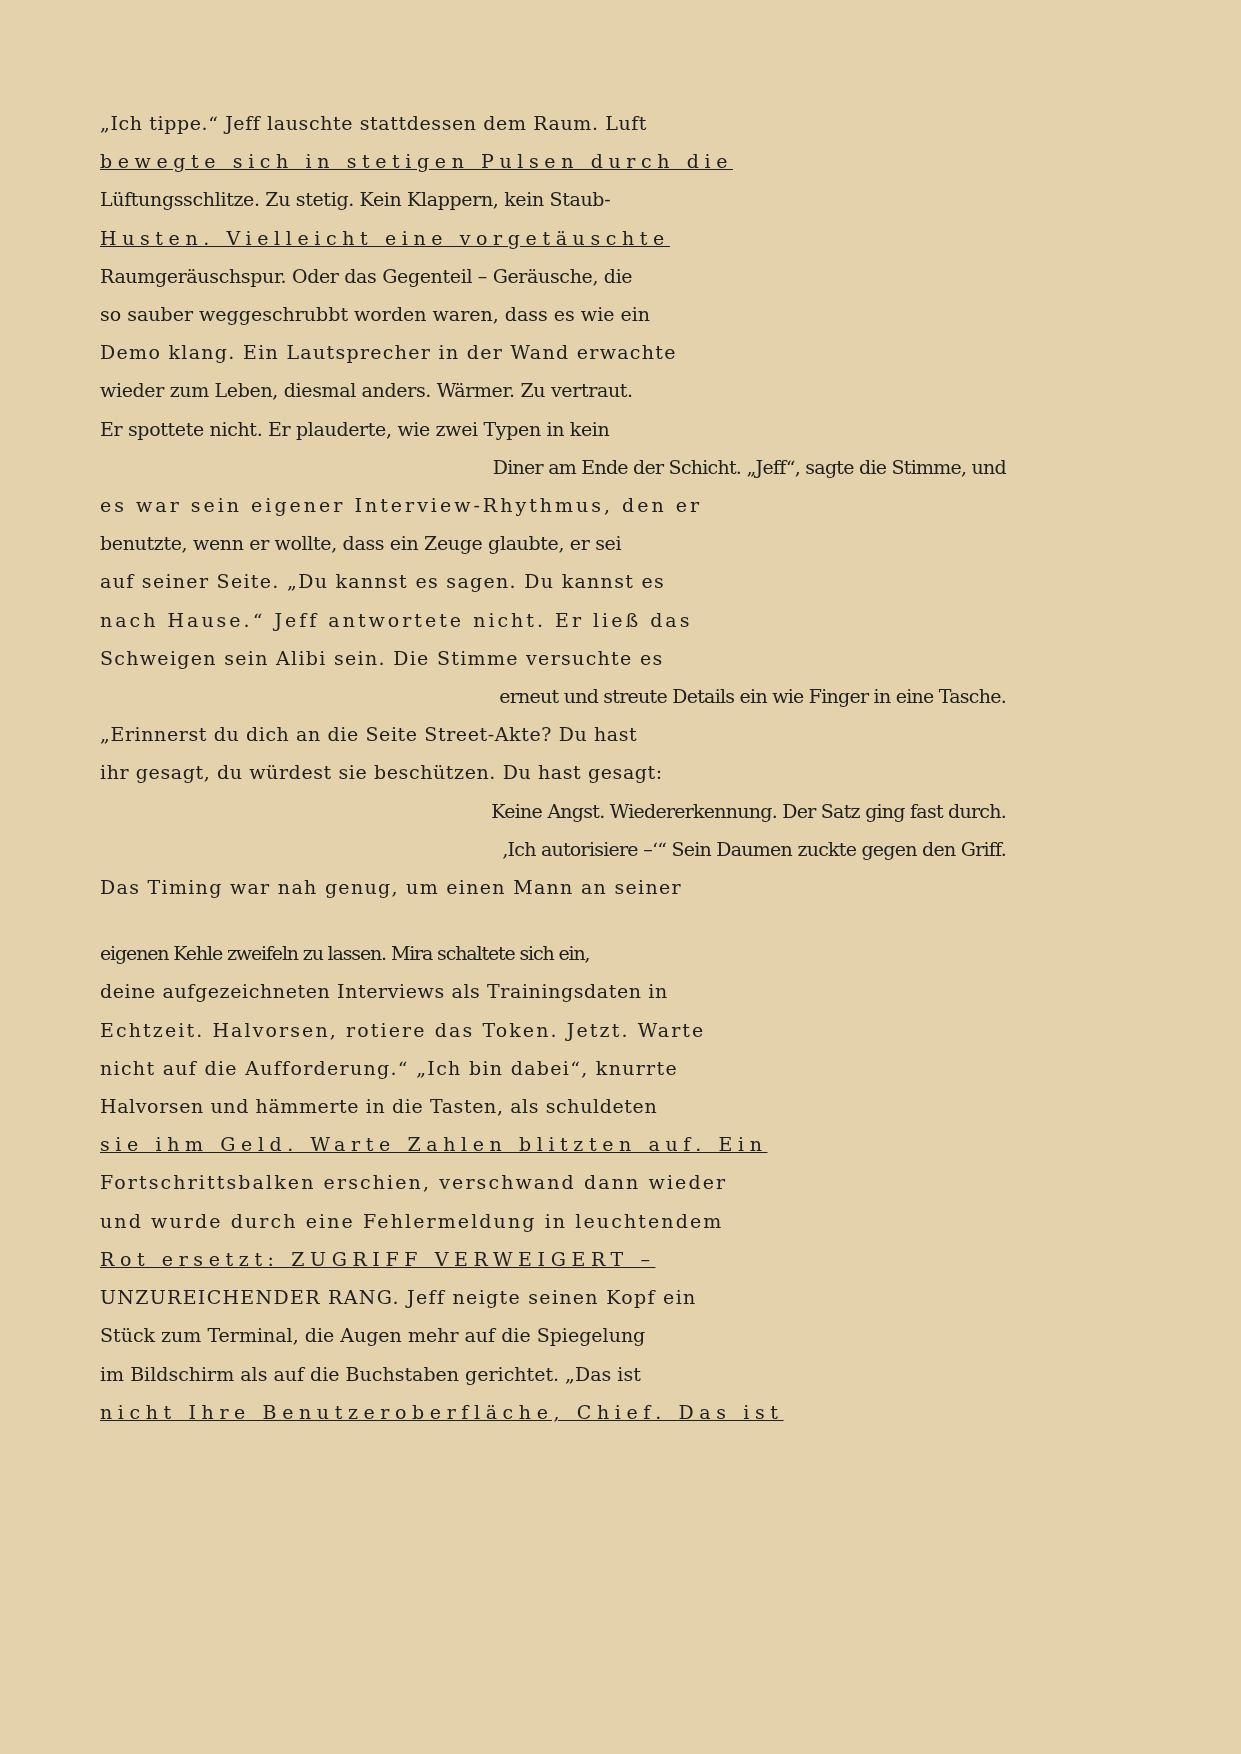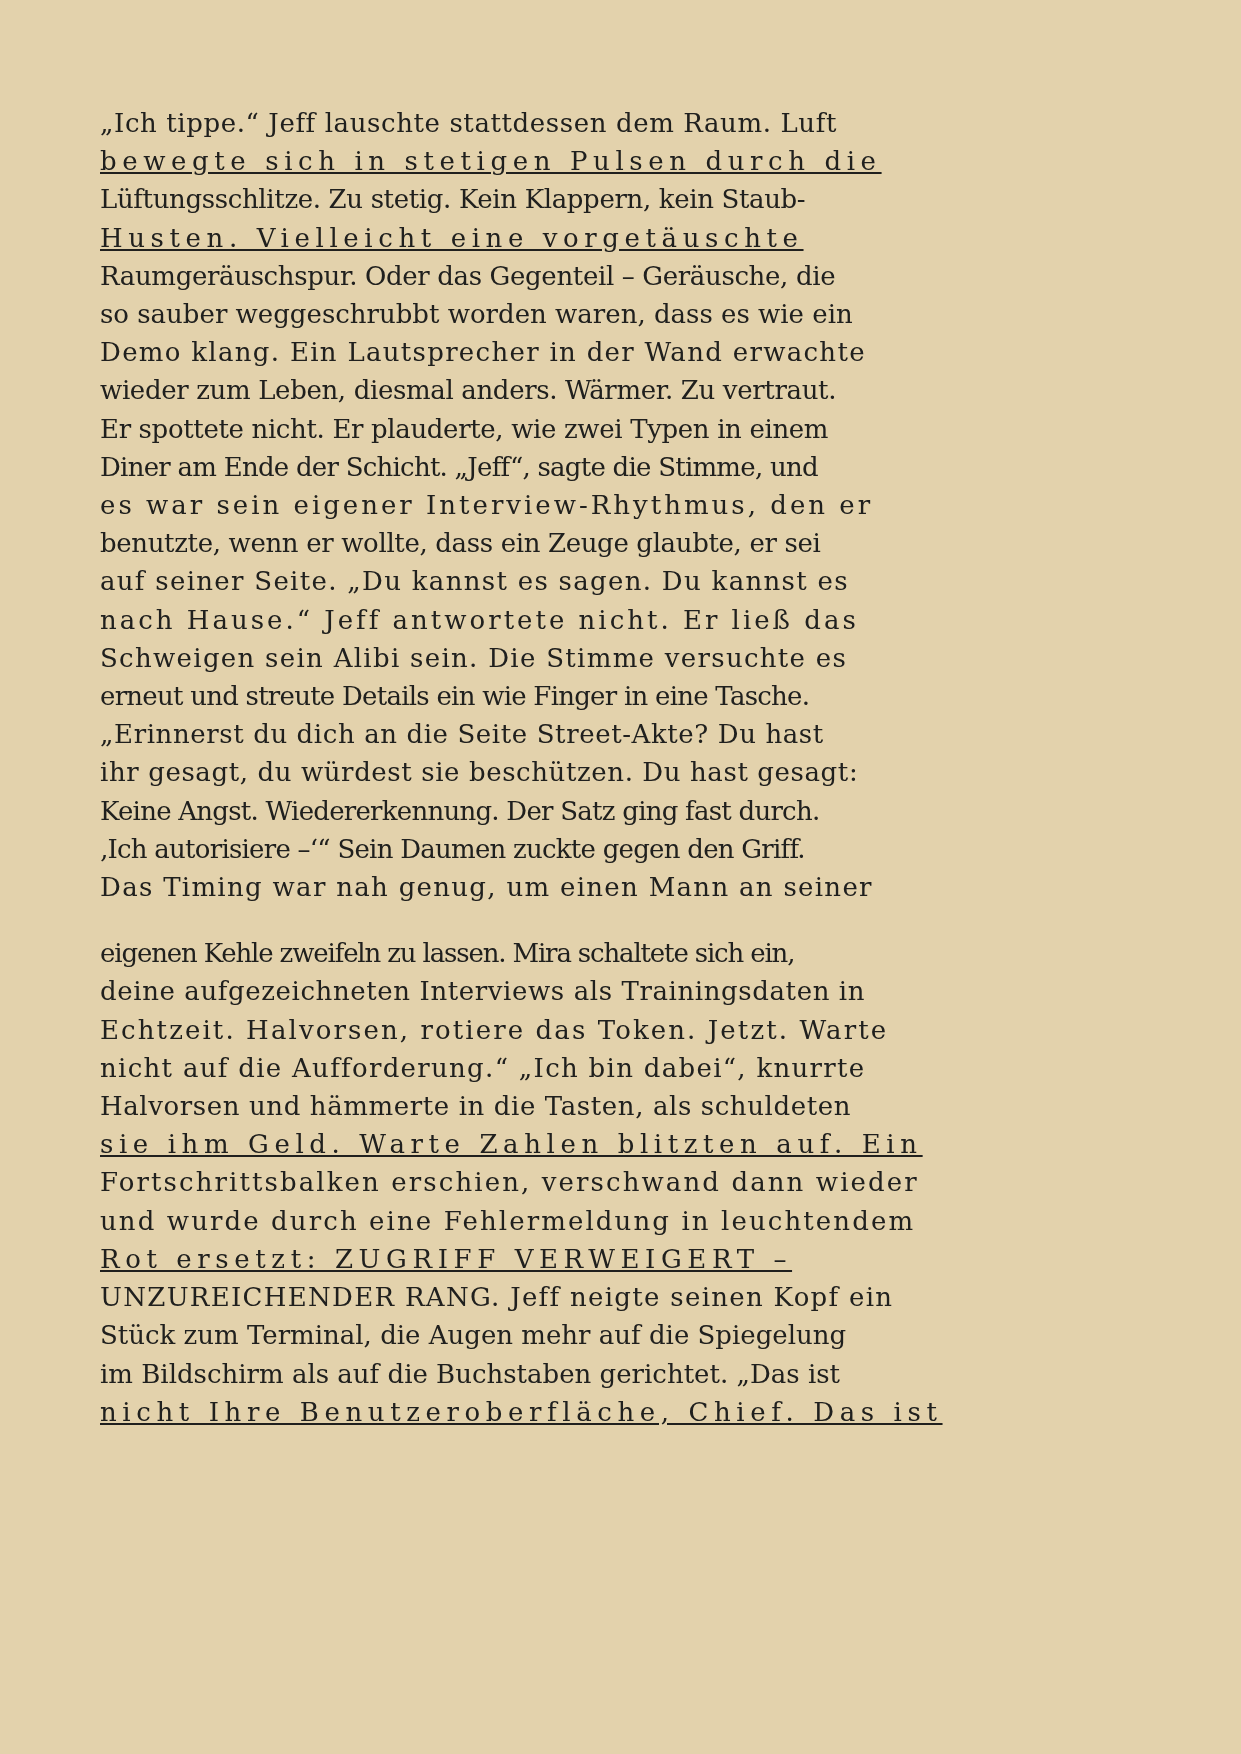--- a/index.html
+++ b/index.html
@@ -23,53 +23,53 @@
   }
   .text-column {
     position: absolute;
     left: 100px;
     top: 104px;
     width: 906px;
   }
   .prose-line {
     display: block;
     font-family: "DejaVu Serif", "Liberation Serif", serif;
-    font-size: 26px;
+    font-size: 19px;
     line-height: 38.2px;
     color: #20201e;
     white-space: pre;
     letter-spacing: 0;
     font-weight: 400;
     -webkit-font-smoothing: antialiased;
   }
   
   .j0  { letter-spacing: 0px;    }
   .j1  { letter-spacing: 0.6px;  }
   .j2  { letter-spacing: 1.3px;  }
   .j3  { letter-spacing: 2.1px;  }
   .j4  { letter-spacing: 3.0px;  }
   .j6  { letter-spacing: 5.6px; text-decoration: underline;  }
   .jneg1 { letter-spacing: -0.35px; }
-  .jneg2 { letter-spacing: -0.75px; }
+  .jneg2 { letter-spacing: -0.75px; text-align: right; }
   .jneg3 { letter-spacing: -1.15px; margin-top: 28px; }
 </style>
 </head>
 <body>
 
 <div class="page">
   <div class="text-column" id="text-column">
       <span class="prose-line j1">„Ich tippe.“ Jeff lauschte stattdessen dem Raum. Luft</span>
       <span class="prose-line j6">bewegte sich in stetigen Pulsen durch die</span>
       <span class="prose-line jneg1">Lüftungsschlitze. Zu stetig. Kein Klappern, kein Staub-</span>
       <span class="prose-line j6">Husten. Vielleicht eine vorgetäuschte</span>
       <span class="prose-line jneg1">Raumgeräuschspur. Oder das Gegenteil – Geräusche, die</span>
       <span class="prose-line j0">so sauber weggeschrubbt worden waren, dass es wie ein</span>
       <span class="prose-line j2">Demo klang. Ein Lautsprecher in der Wand erwachte</span>
       <span class="prose-line jneg1">wieder zum Leben, diesmal anders. Wärmer. Zu vertraut.</span>
-      <span class="prose-line jneg1">Er spottete nicht. Er plauderte, wie zwei Typen in einem</span>
+      <span class="prose-line jneg1">Er spottete nicht. Er plauderte, wie zwei Typen in kein</span>
       <span class="prose-line jneg2">Diner am Ende der Schicht. „Jeff“, sagte die Stimme, und</span>
       <span class="prose-line j4">es war sein eigener Interview-Rhythmus, den er</span>
       <span class="prose-line jneg1">benutzte, wenn er wollte, dass ein Zeuge glaubte, er sei</span>
       <span class="prose-line j2">auf seiner Seite. „Du kannst es sagen. Du kannst es</span>
       <span class="prose-line j4">nach Hause.“ Jeff antwortete nicht. Er ließ das</span>
       <span class="prose-line j2">Schweigen sein Alibi sein. Die Stimme versuchte es</span>
       <span class="prose-line jneg2">erneut und streute Details ein wie Finger in eine Tasche.</span>
       <span class="prose-line j1">„Erinnerst du dich an die Seite Street-Akte? Du hast</span>
       <span class="prose-line j1">ihr gesagt, du würdest sie beschützen. Du hast gesagt:</span>
       <span class="prose-line jneg2">Keine Angst. Wiedererkennung. Der Satz ging fast durch.</span>

